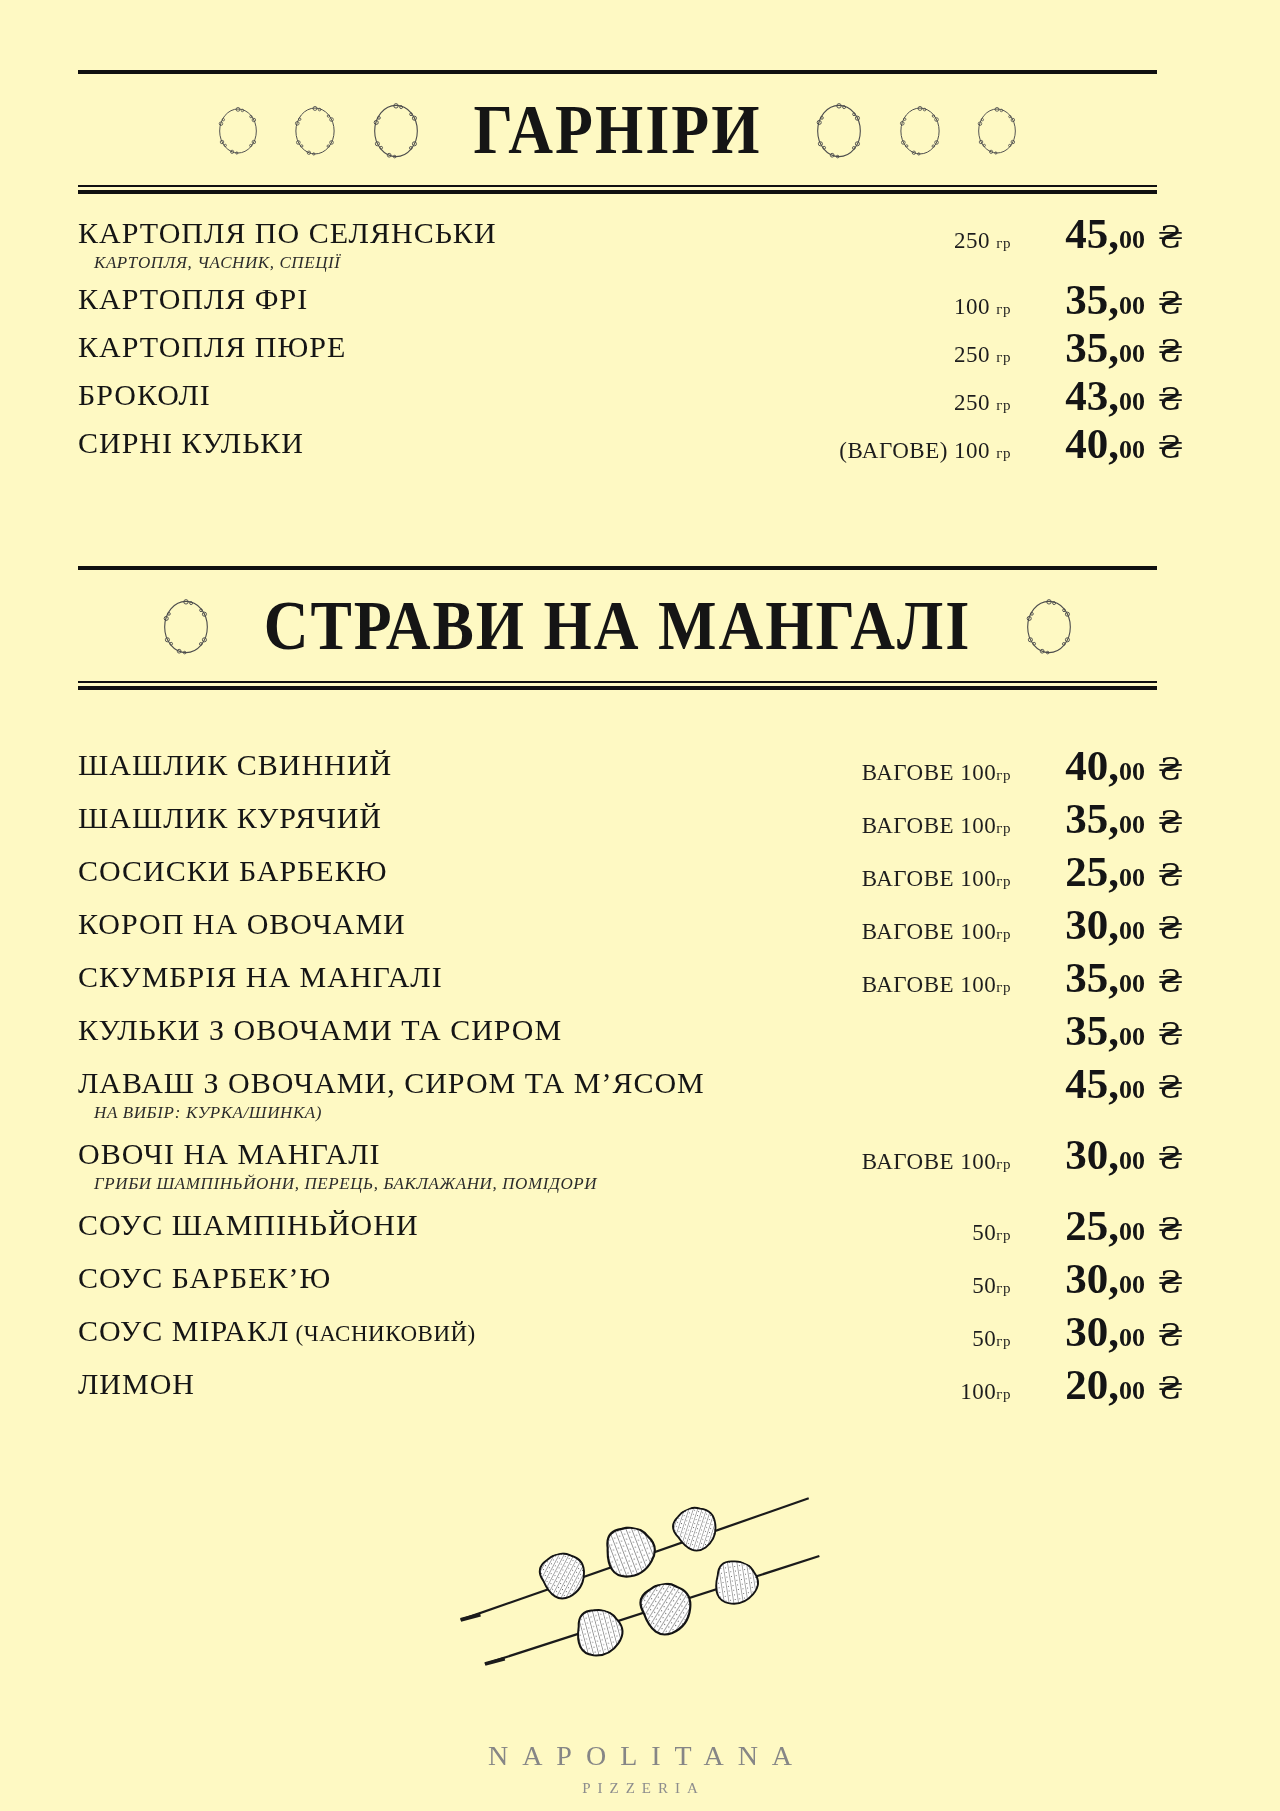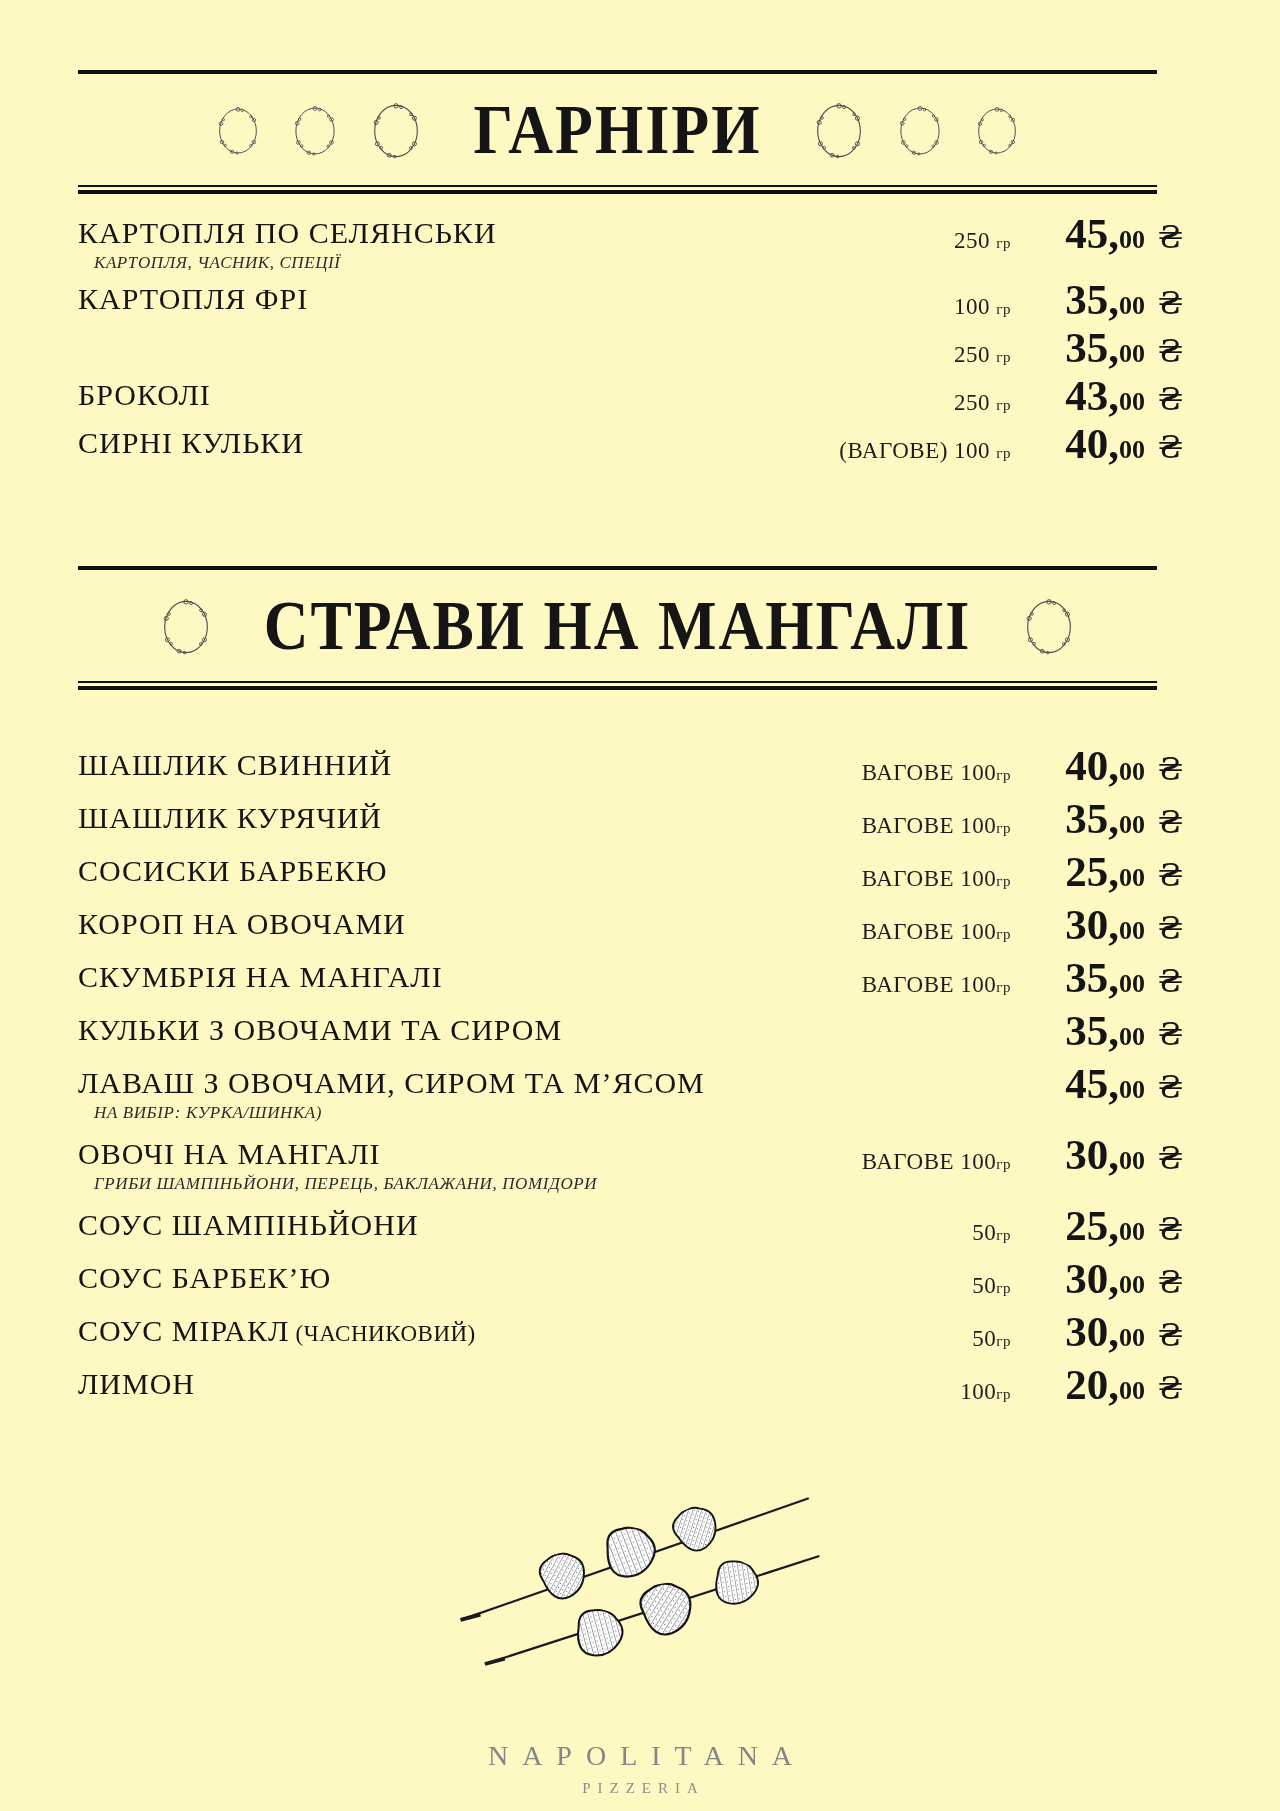--- a/index.html
+++ b/index.html
@@ -160,20 +160,21 @@
         </div>
         <div class="menu-row">
           <div class="row-left"><span class="item-name">КАРТОПЛЯ ФРІ</span></div>
           <div class="row-right">
             <span class="item-weight"><span class="w-main">100 </span><span class="w-unit">гр</span></span>
             <span class="item-price"><span class="price-int">35,</span><span class="price-frac">00</span></span>
             <span class="currency">₴</span>
           </div>
         </div>
         <div class="menu-row">
+          <div class="row-left"><span class="item-name">КАРТОПЛЯ ПЮРЕ</span></div>
           <div class="row-right">
             <span class="item-weight"><span class="w-main">250 </span><span class="w-unit">гр</span></span>
             <span class="item-price"><span class="price-int">35,</span><span class="price-frac">00</span></span>
             <span class="currency">₴</span>
           </div>
         </div>
         <div class="menu-row">
           <div class="row-left"><span class="item-name">БРОКОЛІ</span></div>
           <div class="row-right">
             <span class="item-weight"><span class="w-main">250 </span><span class="w-unit">гр</span></span>

